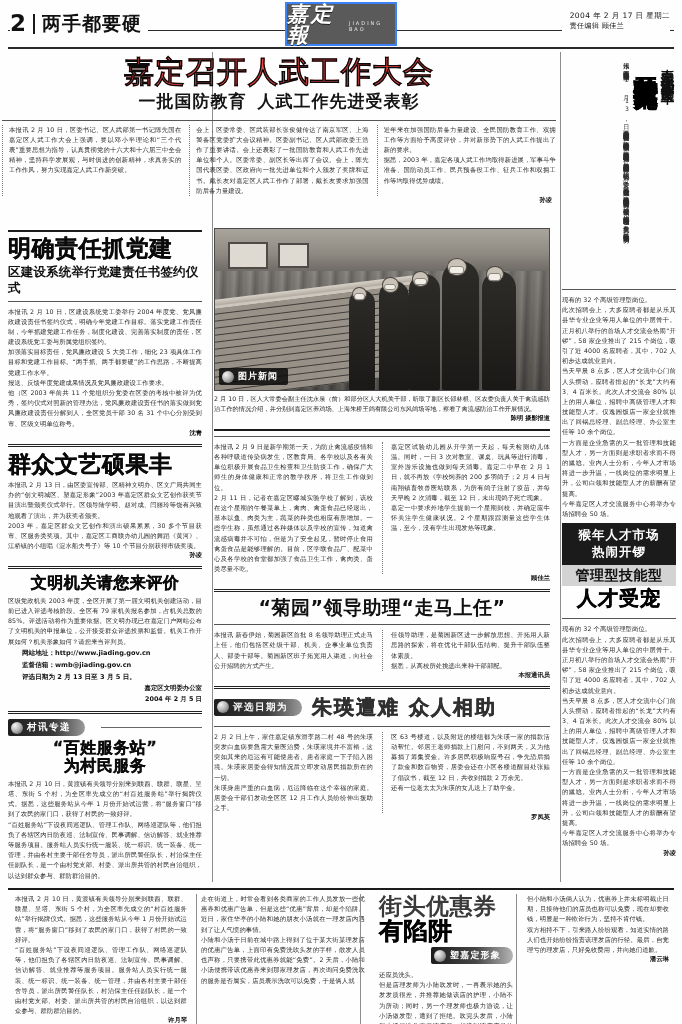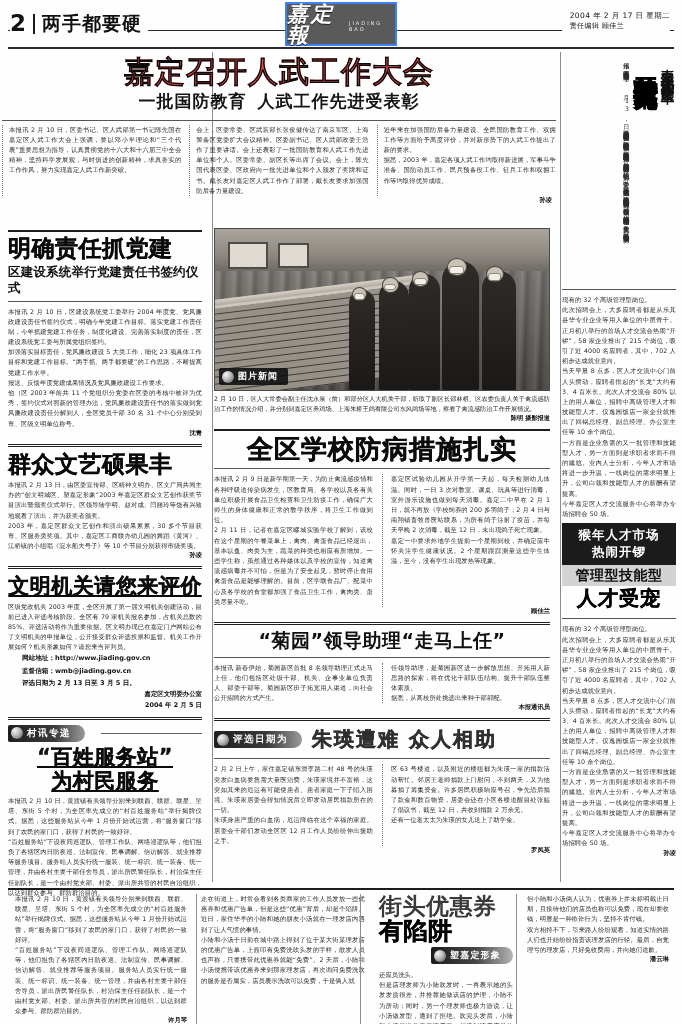--- a/index.html
+++ b/index.html
@@ -125,22 +125,22 @@
   .h-lvl2 {
     font-weight: bold; font-size: 23px; line-height: 1.1;
     letter-spacing: .5px; color: #0b0b0b;
     -webkit-text-stroke: 0.3px #0b0b0b;
   }
   .h-lvl2-sub {
     font-weight: bold; font-size: 12.5px; line-height: 1.25;
     margin-top: 3px; letter-spacing: .2px;
   }
   .h-lvl3 {
-    font-weight: bold; font-size: 21px; line-height: 1.15;
-    text-align: center; letter-spacing: .5px; text-decoration: underline;
+    font-weight: bold; font-size: 16px; line-height: 1.15;
+    text-align: center; letter-spacing: .5px;
     -webkit-text-stroke: 0.3px #0b0b0b;
   }
   .h-mid-big {
     font-weight: bold; font-size: 26px; line-height: 1.1;
     text-align: center; letter-spacing: 1px;
     -webkit-text-stroke: 0.4px #0b0b0b;
   }
   .h-mid-med {
     font-weight: bold; font-size: 19px; line-height: 1.15;
     text-align: center; letter-spacing: .5px;
@@ -435,21 +435,20 @@
           <div class="photo-badge">
             <div class="badge-ball"></div>
             <span class="cn">图片新闻</span>
           </div>
         </div>
         <div class="photo-cap cn">2 月 10 日，区人大常委会副主任沈永泉（前）和部分区人大机关干部，听取了副区长邵林根、区农委负责人关于禽流感防治工作的情况介绍，并分别到嘉定区养鸡场、上海朱桥王鸽有限公司东风鸽场等地，察看了禽流感防治工作开展情况。</div>
         <div class="photo-cap-credit cn">陈明  摄影报道</div>
       </div>
 
       <div class="hr-thick"></div>
-      <div class="h-mid-big cn">全区学校防病措施扎实</div>
       <div class="hr-thin"></div>
       <div style="display:flex;gap:9px;">
         <div class="body-txt cn" style="flex:1;white-space:pre-line;">本报讯 2 月 9 日是新学期第一天，为防止禽流感疫情和各种呼吸道传染病发生，区教育局、各学校以及各有关单位积极开展食品卫生检查和卫生防疫工作，确保广大师生的身体健康和正常的教学秩序，将卫生工作做到位。
 2 月 11 日，记者在嘉定区疁城实验学校了解到，该校在这个星期的午餐菜单上，禽肉、禽蛋食品已经退出，基本以鱼、肉类为主，蔬菜的种类也相应有所增加。一些学生称，虽然通过各种媒体以及学校的宣传，知道禽流感病毒并不可怕，但是为了安全起见，暂时停止食用禽蛋食品是能够理解的。目前，区学联食品厂、配菜中心及各学校的食堂都加强了食品卫生工作，禽肉类、蛋类尽量不吃。</div>
         <div class="body-txt cn dots" style="flex:1;padding-left:8px;white-space:pre-line;">嘉定区试验幼儿园从开学第一天起，每天检测幼儿体温。同时，一日 3 次对教室、课桌、玩具等进行消毒，室外游乐设施也做到每天消毒。嘉定二中早在 2 月 1 日，就不再放《学校饲养的 200 多羽鸽子；2 月 4 日与南翔镇畜牧兽医站联系，为所有鸽子注射了疫苗，并每天早晚 2 次消毒，截至 12 日，未出现鸽子死亡现象。
 嘉定一中要求外地学生提前一个星期到校，并确定应牛怀关注学生健康状况。2 个星期跟踪测量这些学生体温，至今，没有学生出现发热等现象。</div>
       </div>
       <div class="byline cn">顾佳兰</div>
 
       <div class="hr-dbl"></div>

